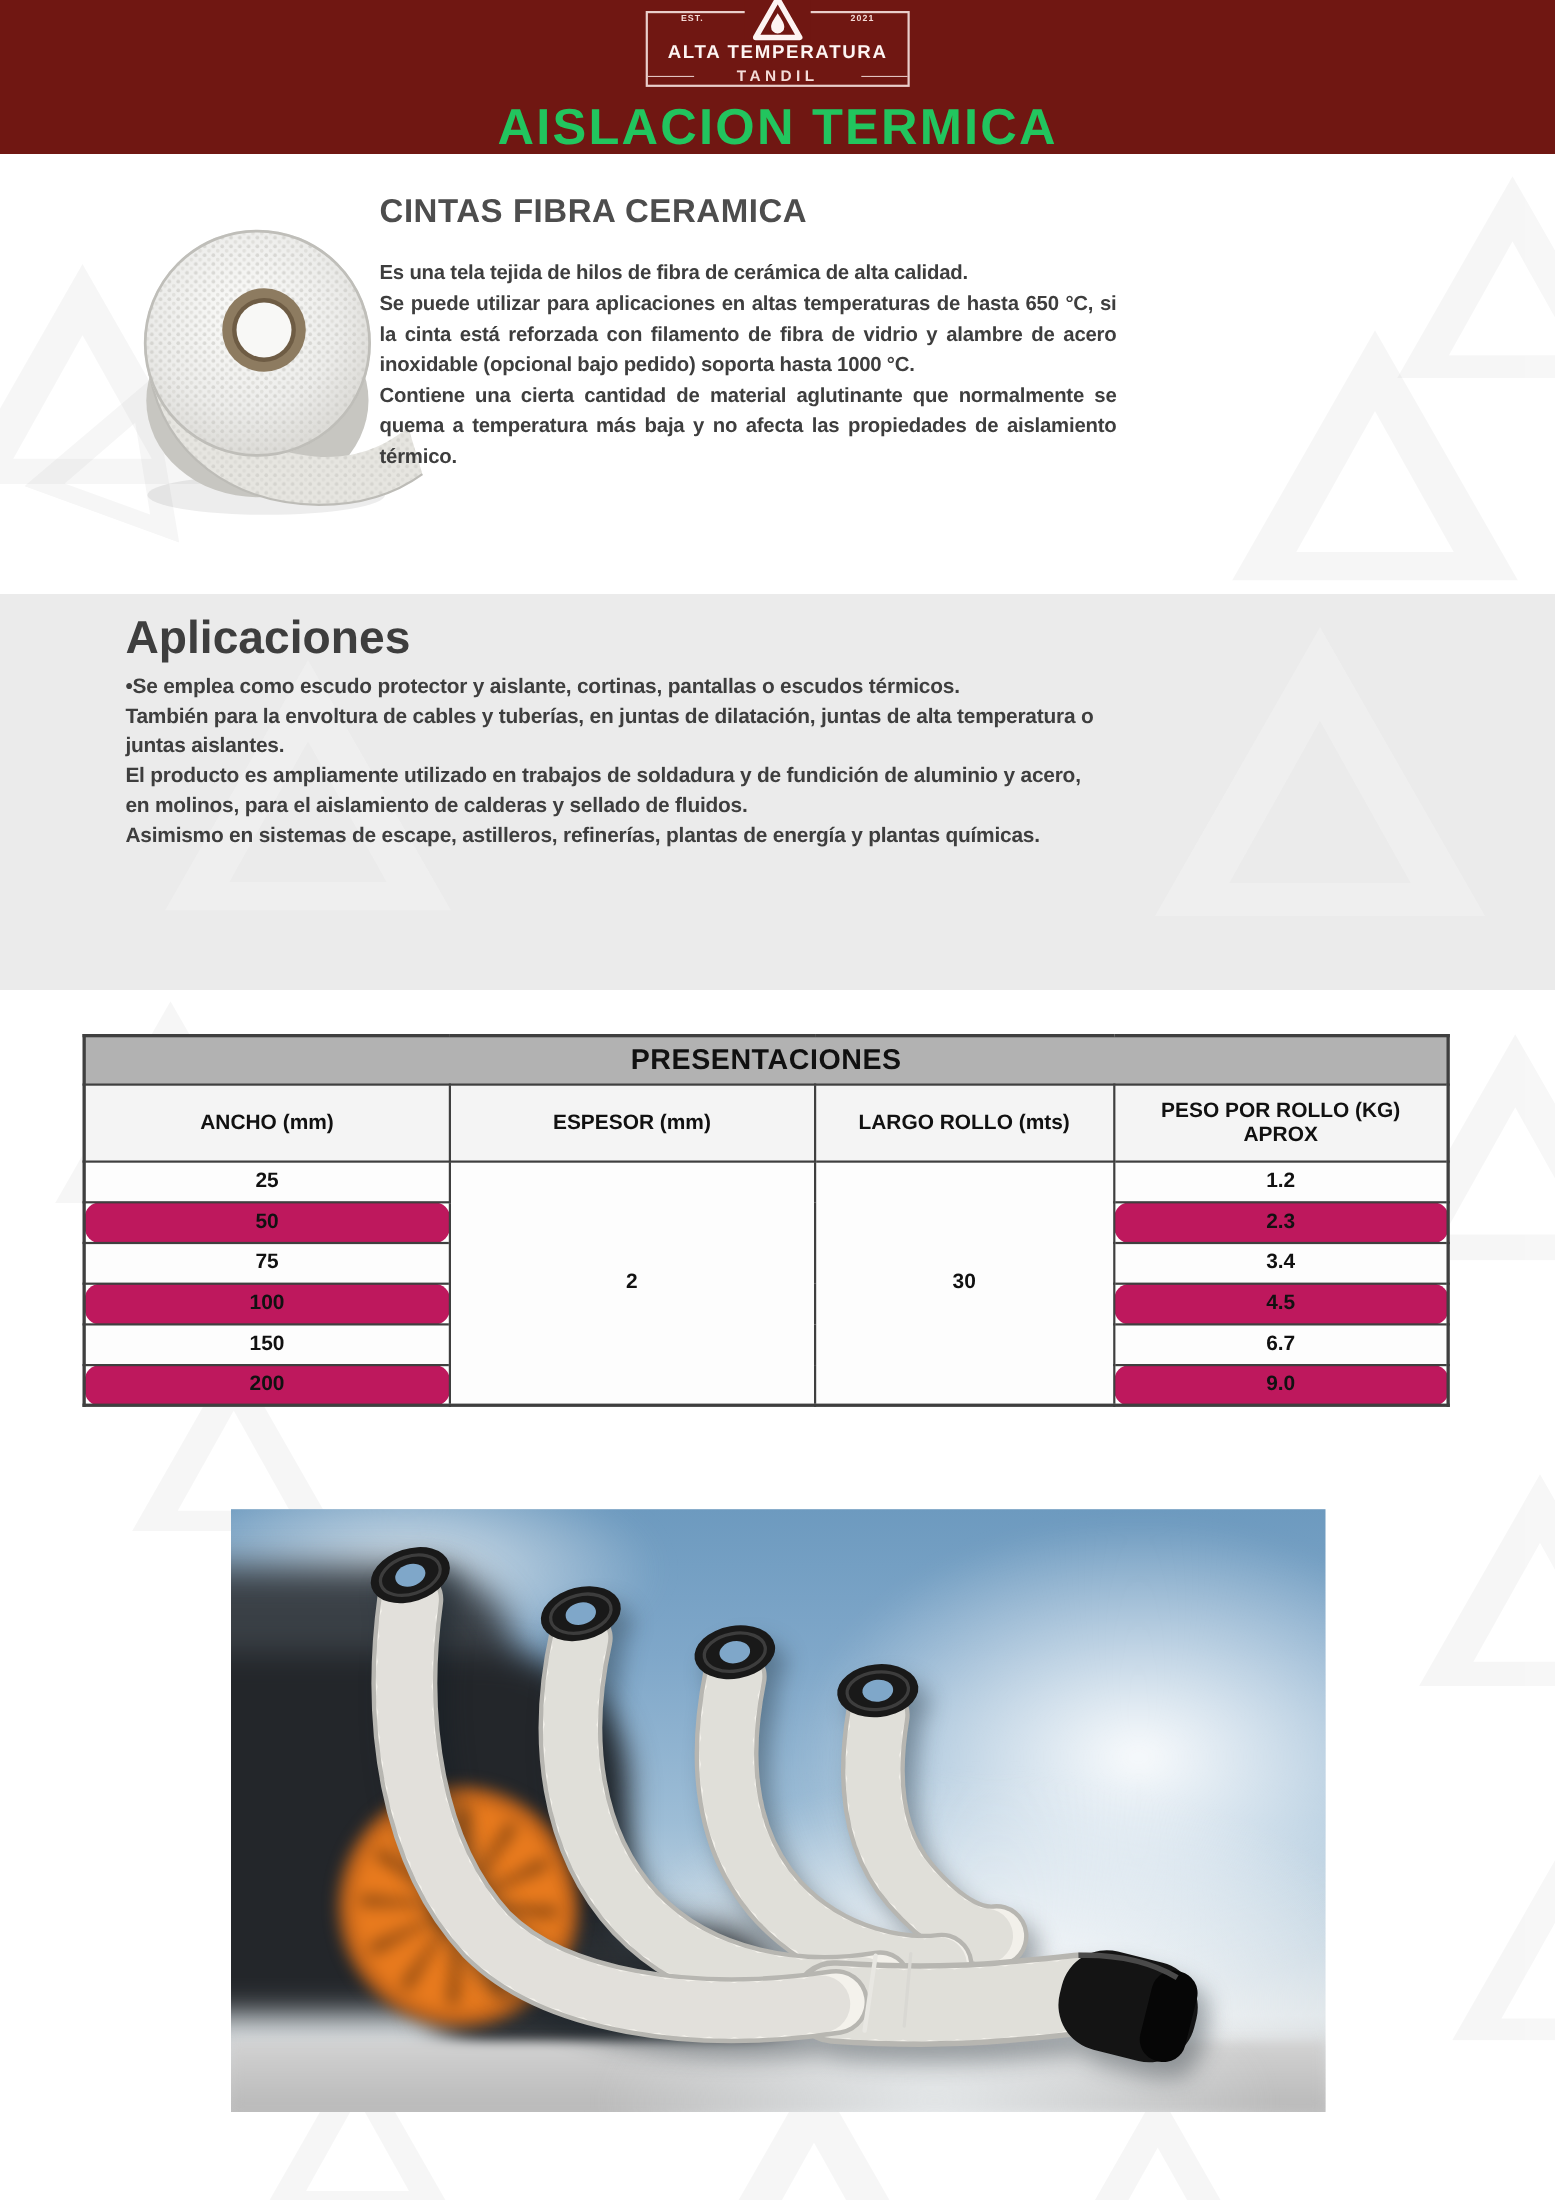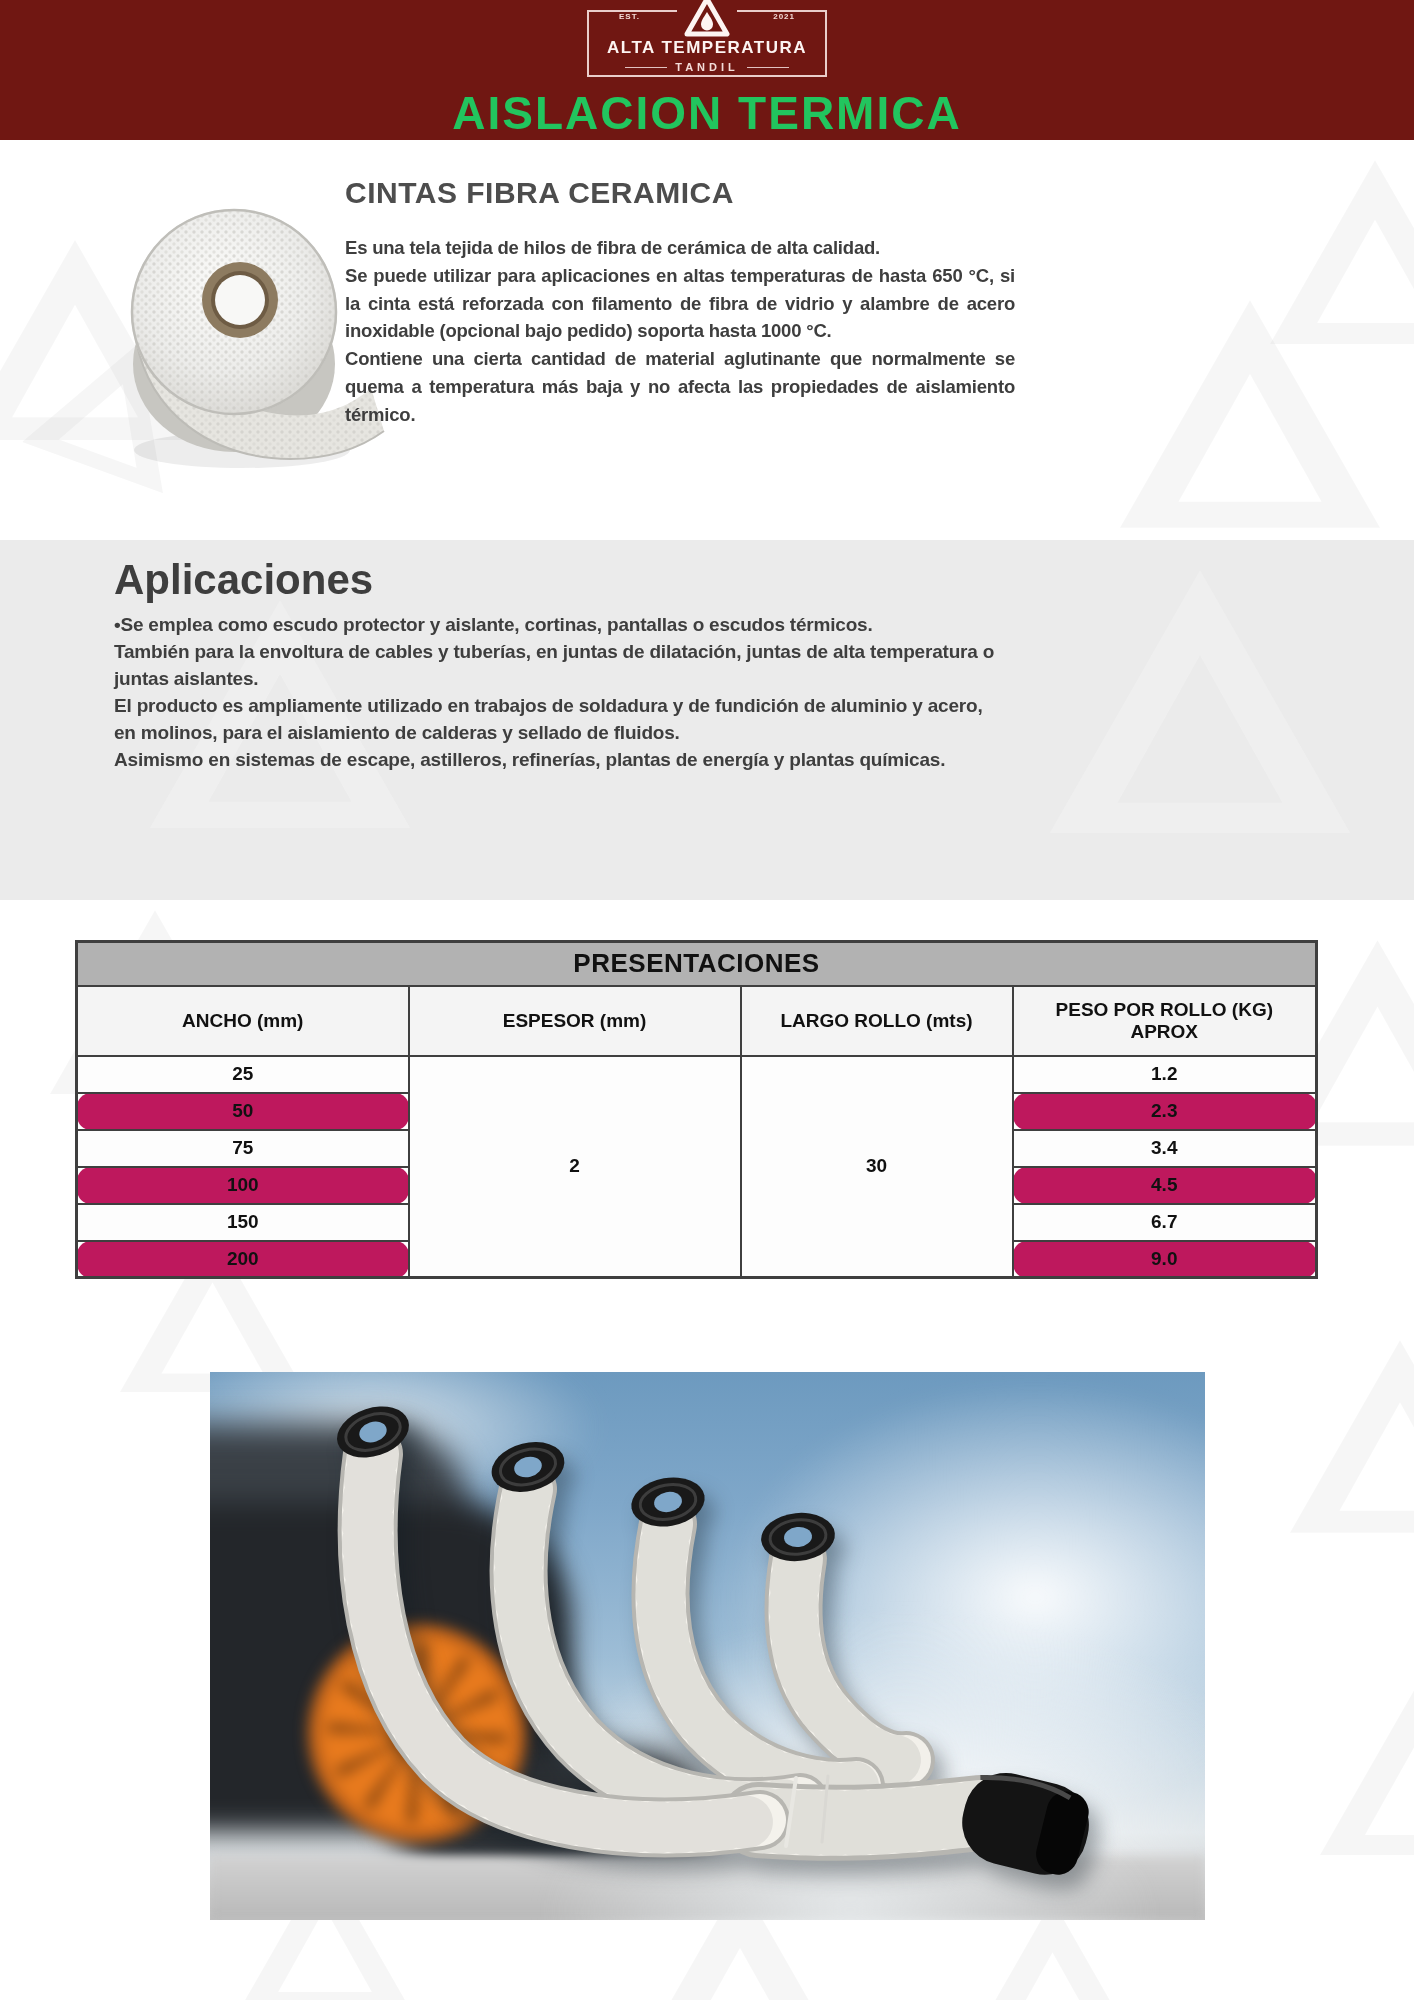--- a/index.html
+++ b/index.html
@@ -23,22 +23,22 @@
   .hdr{position:relative;z-index:3;height:140px;background:var(--accent);
        display:flex;flex-direction:column;align-items:center;}
   .logo-box{position:relative;margin-top:10px;width:240px;height:74px;
             border:2px solid rgba(255,238,236,.85);padding-top:18px;text-align:center;}
   .logo-tri{position:absolute;top:-16px;left:50%;transform:translateX(-50%);
             background:var(--accent);padding:0 7px;line-height:0;}
   .logo-top{position:absolute;top:0;left:0;width:100%;display:flex;
             justify-content:space-between;padding:0 30px;
             font-size:8px;letter-spacing:1px;color:#f4dcd8;font-weight:700;gap:26px;}
   .logo-brand{margin-top:8px;font-size:17px;font-weight:700;letter-spacing:1.5px;color:#fdf4f2;}
-  .logo-city{margin-top:3px;display:flex;align-items:center;justify-content:center;gap:8px;
-             font-size:11px;letter-spacing:4px;color:#f4dcd8;font-weight:700;}
+  .logo-city{margin-top:3px;display:flex;align-items:center;justify-content:space-between;gap:8px;
+             font-size:14px;letter-spacing:4px;color:#f4dcd8;font-weight:700;}
   .logo-city .rule{display:inline-block;width:42px;height:1px;background:rgba(255,238,236,.8);}
   .hdr h1{margin-top:9px;color:#22c55e;font-size:46px;font-weight:800;letter-spacing:2px;}
 
   
   .product{position:relative;z-index:1;height:400px;}
   .roll-art{position:absolute;left:120px;top:42px;width:272px;height:314px;}
   .ptext{position:absolute;left:345px;top:36px;width:670px;}
   .ptext h2{font-size:30px;font-weight:700;color:#4d4d4d;letter-spacing:.5px;margin-bottom:24px;}
   .ptext p{font-size:18.5px;font-weight:700;line-height:1.5;text-align:justify;
            letter-spacing:-.2px;color:var(--text);}

